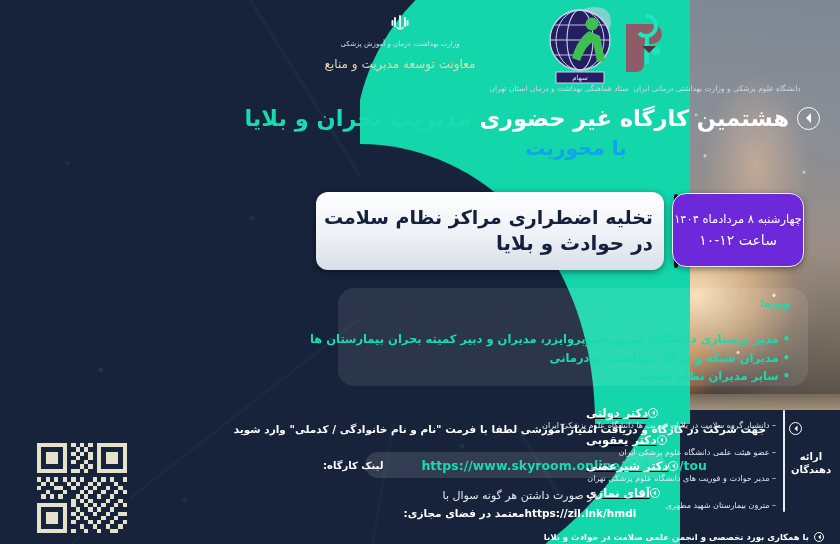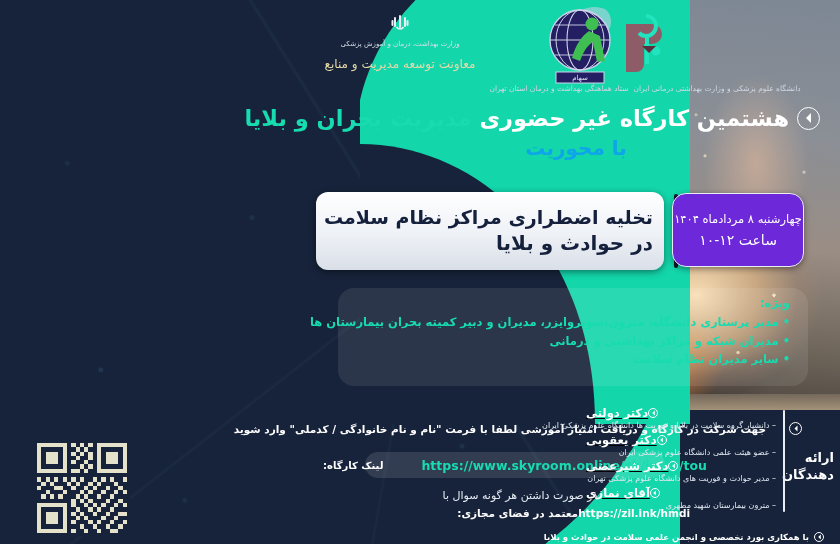--- a/index.html
+++ b/index.html
@@ -138,21 +138,21 @@
     background:#0b1426; border-radius:2px;
   }
 
   
   .audience {
     position:absolute; top:288px; right:32px; width:470px; height:98px;
     background:rgba(255,255,255,.09);
     border-radius:16px;
     padding:8px 18px 8px 14px;
   }
-  .audience .vizhe { font-size:11.5px; font-weight:bold; color:#17dcb0; text-align:right; margin-bottom:3px; }
+  .audience .vizhe { font-size:11.5px; font-weight:bold; color:#17dcb0; text-align:right; margin-bottom:20px; }
   .audience ul { list-style:none; }
   .audience li {
     font-size:11.5px; font-weight:bold; color:#17dcb0; line-height:1.62;
     text-align:right; white-space:nowrap;
   }
   .audience li::before { content:"• "; }
 
   
   .reg-note {
     position:absolute; top:422px; right:38px; width:470px;
@@ -177,32 +177,32 @@
   }
   .link-pill .lbl { font-size:10px; font-weight:bold; color:#ffffff; white-space:nowrap; }
   .link-pill .url {
     font-size:12.5px; font-weight:bold; color:#17dcb0; direction:ltr; white-space:nowrap;padding-left:32px;
   }
 
   .contact { position:absolute; top:487px; right:150px; width:340px; text-align:center; }
   .contact .c1 { font-size:11px; color:#e6ecf4; line-height:1.55; }
   .contact .c2 { font-size:12px; color:#ffffff; line-height:1.7; }
   .contact .c3 {
-    font-size:10.5px; font-weight:bold; color:#ffffff; line-height:1.7; margin-top:1px;text-align:right;
+    font-size:10.5px; font-weight:bold; color:#ffffff; line-height:1.7; margin-top:1px;
   }
   .contact .c3 .u { direction:ltr; display:inline-block; }
 
   
   .presenters {
     position:absolute; right:0; top:404px; width:260px; height:140px;
     padding:4px 6px 2px 4px;
   }
   .pres-label {
     position:absolute; right:6px; top:46px; width:46px;
-    font-size:13px; font-weight:bold; color:#ffffff; line-height:1.3;
+    font-size:10px; font-weight:bold; color:#ffffff; text-align:center; line-height:1.3;
   }
   .pres-rule {
     position:absolute; right:55px; top:6px; width:2px; height:102px;
     background:#e8eef6; border-radius:1px;
   }
   .pres-list { position:absolute; right:62px; top:2px; width:192px; }
 
   .pres-item { margin-bottom:1px; }
   .pres-head {
     display:flex; align-items:center; justify-content:flex-end; text-decoration:underline;

